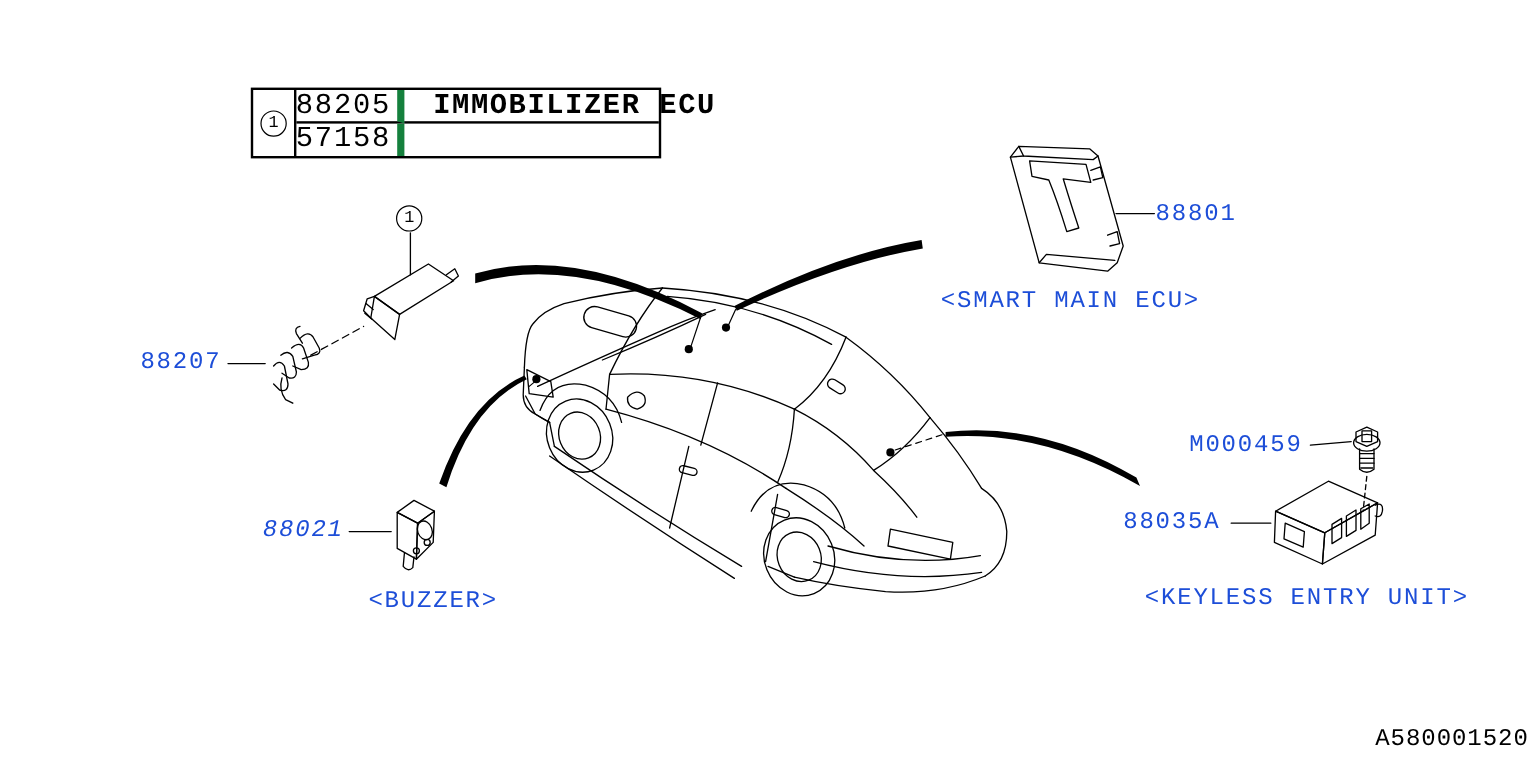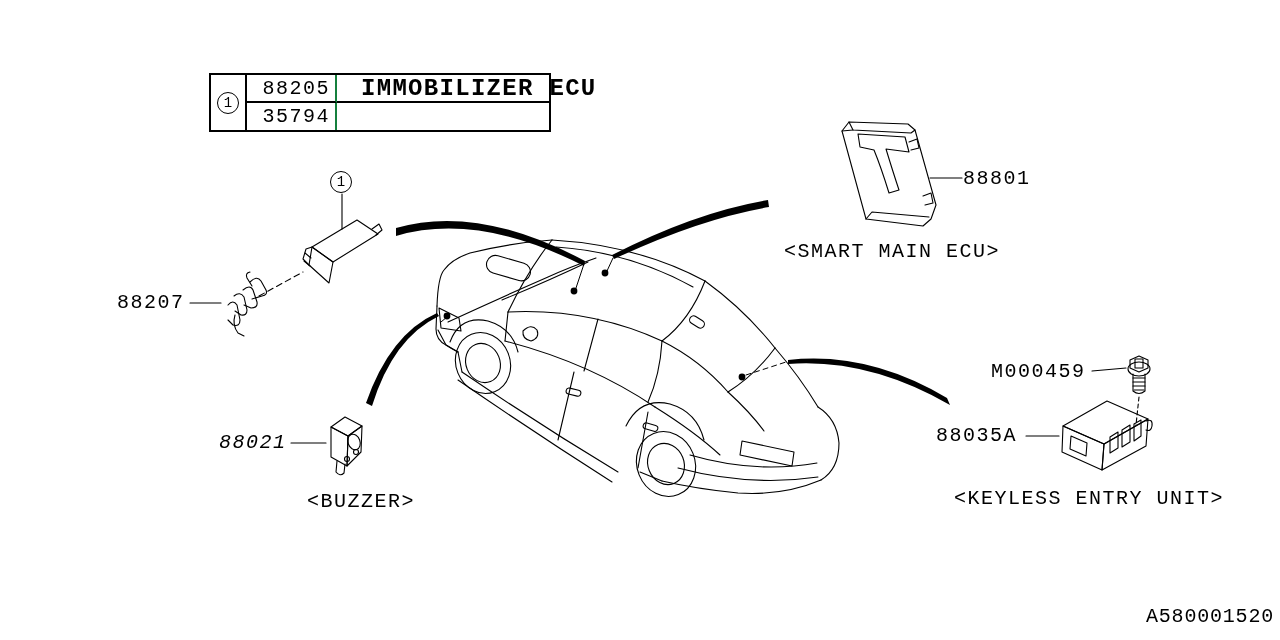--- a/index.html
+++ b/index.html
@@ -4,40 +4,40 @@
 <style>
   html,body{margin:0;padding:0;background:#fff;}
   .canvas{
     position:relative;width:1280px;height:640px;background:#ffffff;
     font-family:"Liberation Mono","DejaVu Sans Mono",monospace;color:#000;
     overflow:hidden;
   }
   svg.art{position:absolute;left:0;top:0;}
   .lbl{
     position:absolute;font-size:20px;line-height:20px;letter-spacing:1.5px;
-    white-space:pre;color:#000000;
+    white-space:pre;color:#1d4ed8;
   }
   .drawing-no{position:absolute;font-size:20px;line-height:19px;letter-spacing:0.8px;}
   .badge{
     position:absolute;width:20px;height:20px;border:1.6px solid #000;border-radius:50%;
     display:flex;align-items:center;justify-content:center;
     font-size:14px;line-height:14px;background:#fff;
   }
   .legend{
     position:absolute;left:209px;top:73px;border:2px solid #000;background:#fff;
     display:grid;grid-template-columns:36px 90px 212px;grid-template-rows:28px 27px;
   }
   .legend .c-badge{
     grid-row:1/3;grid-column:1;border-right:2px solid #000;
     display:flex;align-items:center;justify-content:center;position:relative;
   }
   .legend .c-badge .badge{position:static;}
   .legend .c-num{
-    grid-column:2;border-right:2px solid #15803d;display:flex;align-items:center;
-    justify-content:flex-end;padding-right:5px;font-size:20px;letter-spacing:1.5px;
+    grid-column:2;border-right:6px solid #15803d;display:flex;align-items:center;
+    justify-content:flex-end;padding-right:5px;font-size:24px;letter-spacing:1.5px;
   }
   .legend .c-desc{
     grid-column:3;display:flex;align-items:center;padding-left:24px;
     font-size:24px;letter-spacing:1.3px;white-space:pre;font-weight:bold;
   }
   .legend .r1{grid-row:1;border-bottom:2px solid #000;}
   .legend .r2{grid-row:2;}
 </style>
 </head>
 <body>
@@ -183,21 +183,21 @@
       </g>
     </g>
   </svg>
 
   <div class="legend">
     <div class="c-badge">
       <span class="badge">1</span>
     </div>
     <div class="c-num r1">88205</div>
     <div class="c-desc r1">IMMOBILIZER ECU</div>
-    <div class="c-num r2">35794</div>
+    <div class="c-num r2">57158</div>
   </div>
 
   <span class="badge" style="left:330px;top:171px;">1</span>
 
   <div class="lbl" style="left:963px;top:169px;">88801</div>
   <div class="lbl" style="left:784px;top:242px;">&lt;SMART MAIN ECU&gt;</div>
 
   <div class="lbl" style="left:117px;top:293px;">88207</div>
 
   <div class="lbl" style="left:219px;top:433px;font-style:italic;">88021</div>

